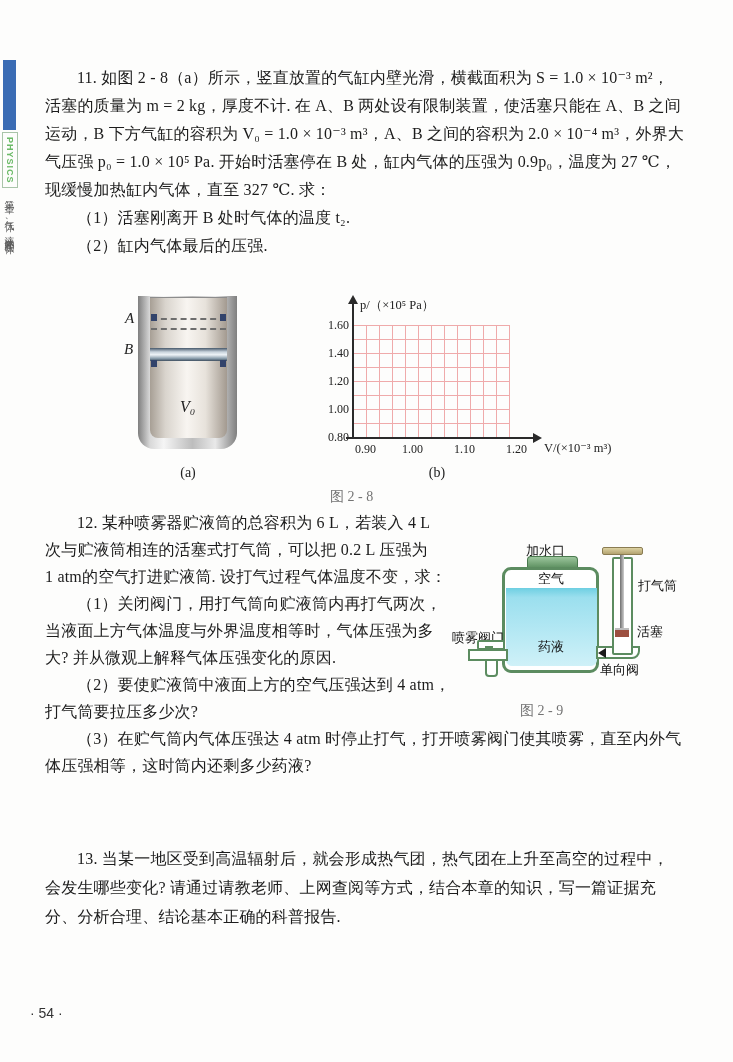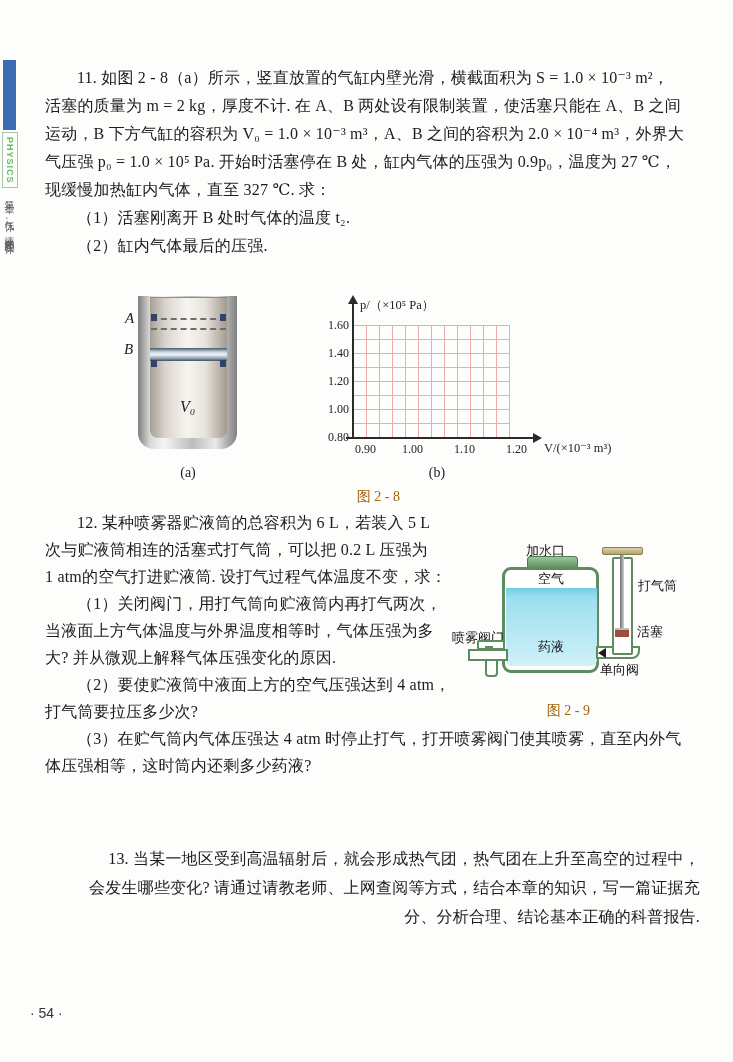--- a/index.html
+++ b/index.html
@@ -15,36 +15,36 @@
   .side-chapter{position:absolute;left:2px;top:192px;width:15px;height:170px;writing-mode:vertical-rl;
     text-orientation:mixed;font-size:10px;color:#5a5a5a;letter-spacing:2px;line-height:15px;}
   .side-chapter .t2{margin-top:9px;}
 
   
   .tline{white-space:nowrap;font-size:16px;letter-spacing:0.2px;height:28px;line-height:28px;color:#1c1c1c;}
   .indent{text-indent:32px;}
   #p11{position:absolute;left:45px;top:64px;width:655px;}
   #p12{position:absolute;left:45px;top:509px;width:655px;}
   #p12 .tline{height:27px;line-height:27px;}
-  #p13{position:absolute;left:45px;top:844px;width:655px;text-align:right;}
+  #p13{position:absolute;left:45px;top:844px;width:655px;}
   #p13 .tline{height:29px;line-height:29px;}
 
   
   .cyl-outer{position:absolute;left:138px;top:296px;width:99px;height:153px;border-radius:0 0 16px 16px;
     background:linear-gradient(90deg,#7f7f7f 0%,#d8d8d8 12%,#f5f5f5 26%,#bdbdbd 55%,#e9e9e9 78%,#7f7f7f 100%);}
   .cyl-inner{position:absolute;left:150px;top:297px;width:77px;height:140px;border-radius:0 0 8px 8px;
     background:linear-gradient(90deg,#a79f95 0%,#d9d4cd 20%,#f8f5f1 48%,#e7e2db 72%,#a39a90 100%);
     border-top:1px solid #8c8c8c;}
   .cyl-dash{position:absolute;left:151px;width:75px;height:0;border-top:2px dashed #6d6d6d;}
   .cyl-stop{position:absolute;width:6px;height:7px;background:#32436b;}
   .cyl-piston{position:absolute;left:150px;top:348px;width:77px;height:13px;
     background:linear-gradient(180deg,#46586a 0%,#c8d3dc 30%,#eef3f7 52%,#8da0ae 80%,#3e4f60 100%);}
   .cyl-lab{position:absolute;font-style:italic;font-size:15px;color:#222;}
   .fig-sub{position:absolute;font-size:14px;color:#222;width:44px;text-align:center;}
-  .fig-cap{position:absolute;font-size:14px;color:#a16207;text-align:right;}
+  .fig-cap{position:absolute;font-size:14px;color:#737373;text-align:left;}
 
   
   .pv-grid{position:absolute;left:353px;top:325px;width:156px;height:112px;
     background-image:linear-gradient(to right,#efaaaa 1px,transparent 1px),
                      linear-gradient(to bottom,#efaaaa 1px,transparent 1px);
     background-size:13px 14px;border-right:1px solid #efaaaa;}
   .axis-y{position:absolute;left:352px;top:303px;width:2px;height:135px;background:#2a2a2a;}
   .axis-x{position:absolute;left:346px;top:437px;width:188px;height:2px;background:#2a2a2a;}
   .arrow-up{position:absolute;left:348px;top:295px;width:0;height:0;
     border-left:5px solid transparent;border-right:5px solid transparent;border-bottom:9px solid #2a2a2a;}
@@ -131,21 +131,21 @@
     <div class="tick-y" style="left:317px;top:430px;">0.80</div>
     <div class="tick-x" style="left:340px;">0.90</div>
     <div class="tick-x" style="left:387px;">1.00</div>
     <div class="tick-x" style="left:439px;">1.10</div>
     <div class="tick-x" style="left:491px;">1.20</div>
     <div class="fig-sub" style="left:415px;top:465px;">(b)</div>
   </div>
   <div class="fig-cap" style="left:330px;top:488px;width:70px;">图 2 - 8</div>
 
   <div id="p12">
-    <div class="tline indent">12. 某种喷雾器贮液筒的总容积为 6 L，若装入 5 L</div>
+    <div class="tline indent">12. 某种喷雾器贮液筒的总容积为 6 L，若装入 4 L</div>
     <div class="tline">次与贮液筒相连的活塞式打气筒，可以把 0.2 L 压强为</div>
     <div class="tline">1 atm的空气打进贮液筒. 设打气过程气体温度不变，求：</div>
     <div class="tline indent">（1）关闭阀门，用打气筒向贮液筒内再打气两次，</div>
     <div class="tline">当液面上方气体温度与外界温度相等时，气体压强为多</div>
     <div class="tline">大? 并从微观上解释气体压强变化的原因.</div>
     <div class="tline indent">（2）要使贮液筒中液面上方的空气压强达到 4 atm，</div>
     <div class="tline">打气筒要拉压多少次?</div>
     <div class="tline indent">（3）在贮气筒内气体压强达 4 atm 时停止打气，打开喷雾阀门使其喷雾，直至内外气</div>
     <div class="tline">体压强相等，这时筒内还剩多少药液?</div>
   </div>

